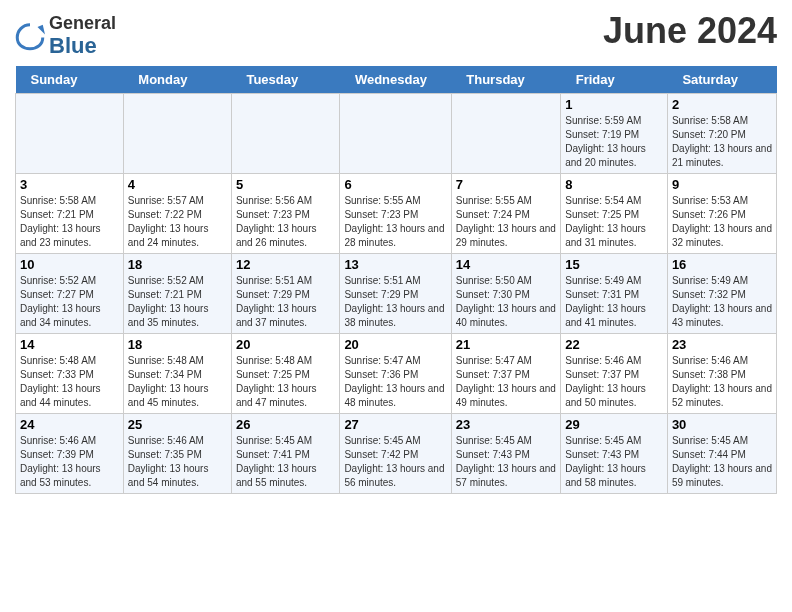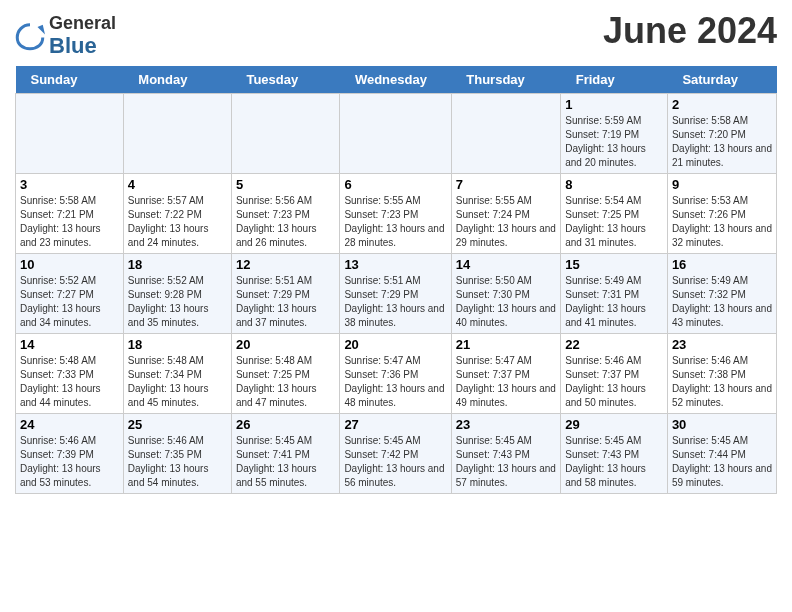--- a/index.html
+++ b/index.html
@@ -198,21 +198,21 @@
         <td>
           <div class="day-number">10</div>
           <div class="day-info">Sunrise: 5:52 AM
 Sunset: 7:27 PM
 Daylight: 13 hours
 and 34 minutes.</div>
         </td>
         <td>
           <div class="day-number">18</div>
           <div class="day-info">Sunrise: 5:52 AM
-Sunset: 9:28 PM
+Sunset: 7:21 PM
 Daylight: 13 hours
 and 35 minutes.</div>
         </td>
         <td>
           <div class="day-number">12</div>
           <div class="day-info">Sunrise: 5:51 AM
 Sunset: 7:29 PM
 Daylight: 13 hours
 and 37 minutes.</div>
         </td>

